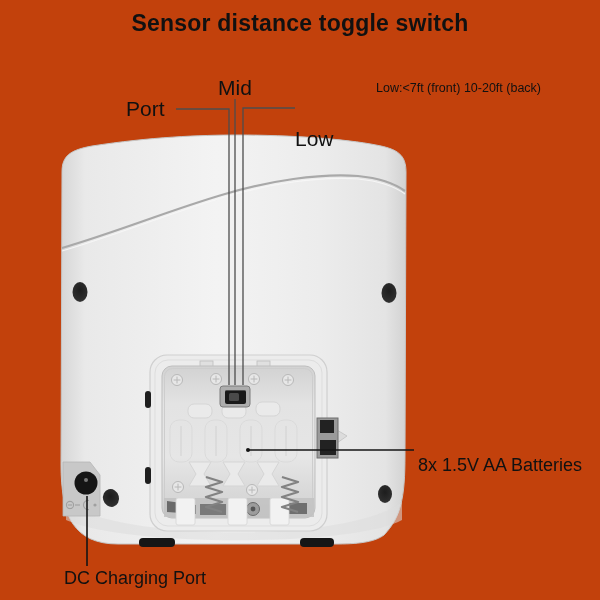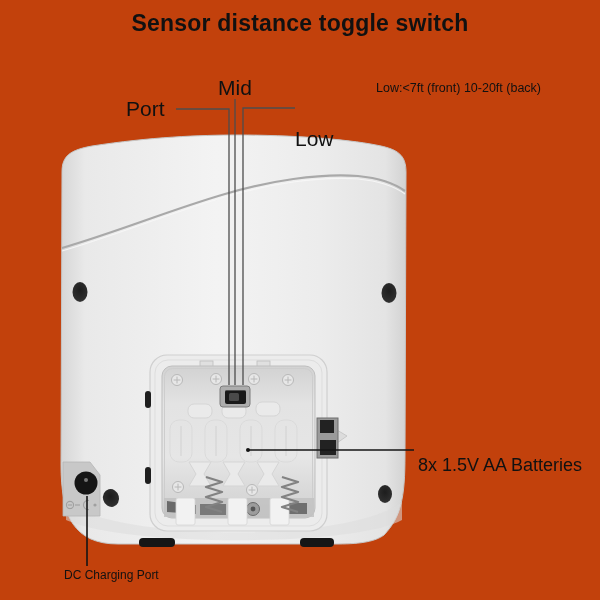--- a/index.html
+++ b/index.html
@@ -9,21 +9,21 @@
   }
   .stage svg{position:absolute;left:0;top:0;}
   .txt{position:absolute;white-space:nowrap;color:#111;}
   .title{left:0;top:10px;width:100%;text-align:center;font-size:23px;font-weight:bold;letter-spacing:.2px;}
   .legend{left:376px;top:80px;font-size:12.5px;line-height:16.5px;}
   .lbl{font-size:21px;}
   .lbl-high{left:126px;top:97px;}
   .lbl-mid{left:218px;top:76px;}
   .lbl-low{left:295px;top:85px;margin-top:42px;}
   .lbl-batt{left:418px;top:440px;font-size:18px;margin-top:15px;}
-  .lbl-dc{left:64px;top:568px;font-size:12px;}
+  .lbl-dc{left:64px;top:568px;font-size:18px;}
 </style>
 </head>
 <body>
 
 <div class="stage">
 
   <svg width="600" height="600" viewBox="0 0 600 600">
     <defs>
       <linearGradient id="bodyGrad" x1="0" y1="0" x2="1" y2="0">
         <stop offset="0" stop-color="#d6d6d6"></stop>

